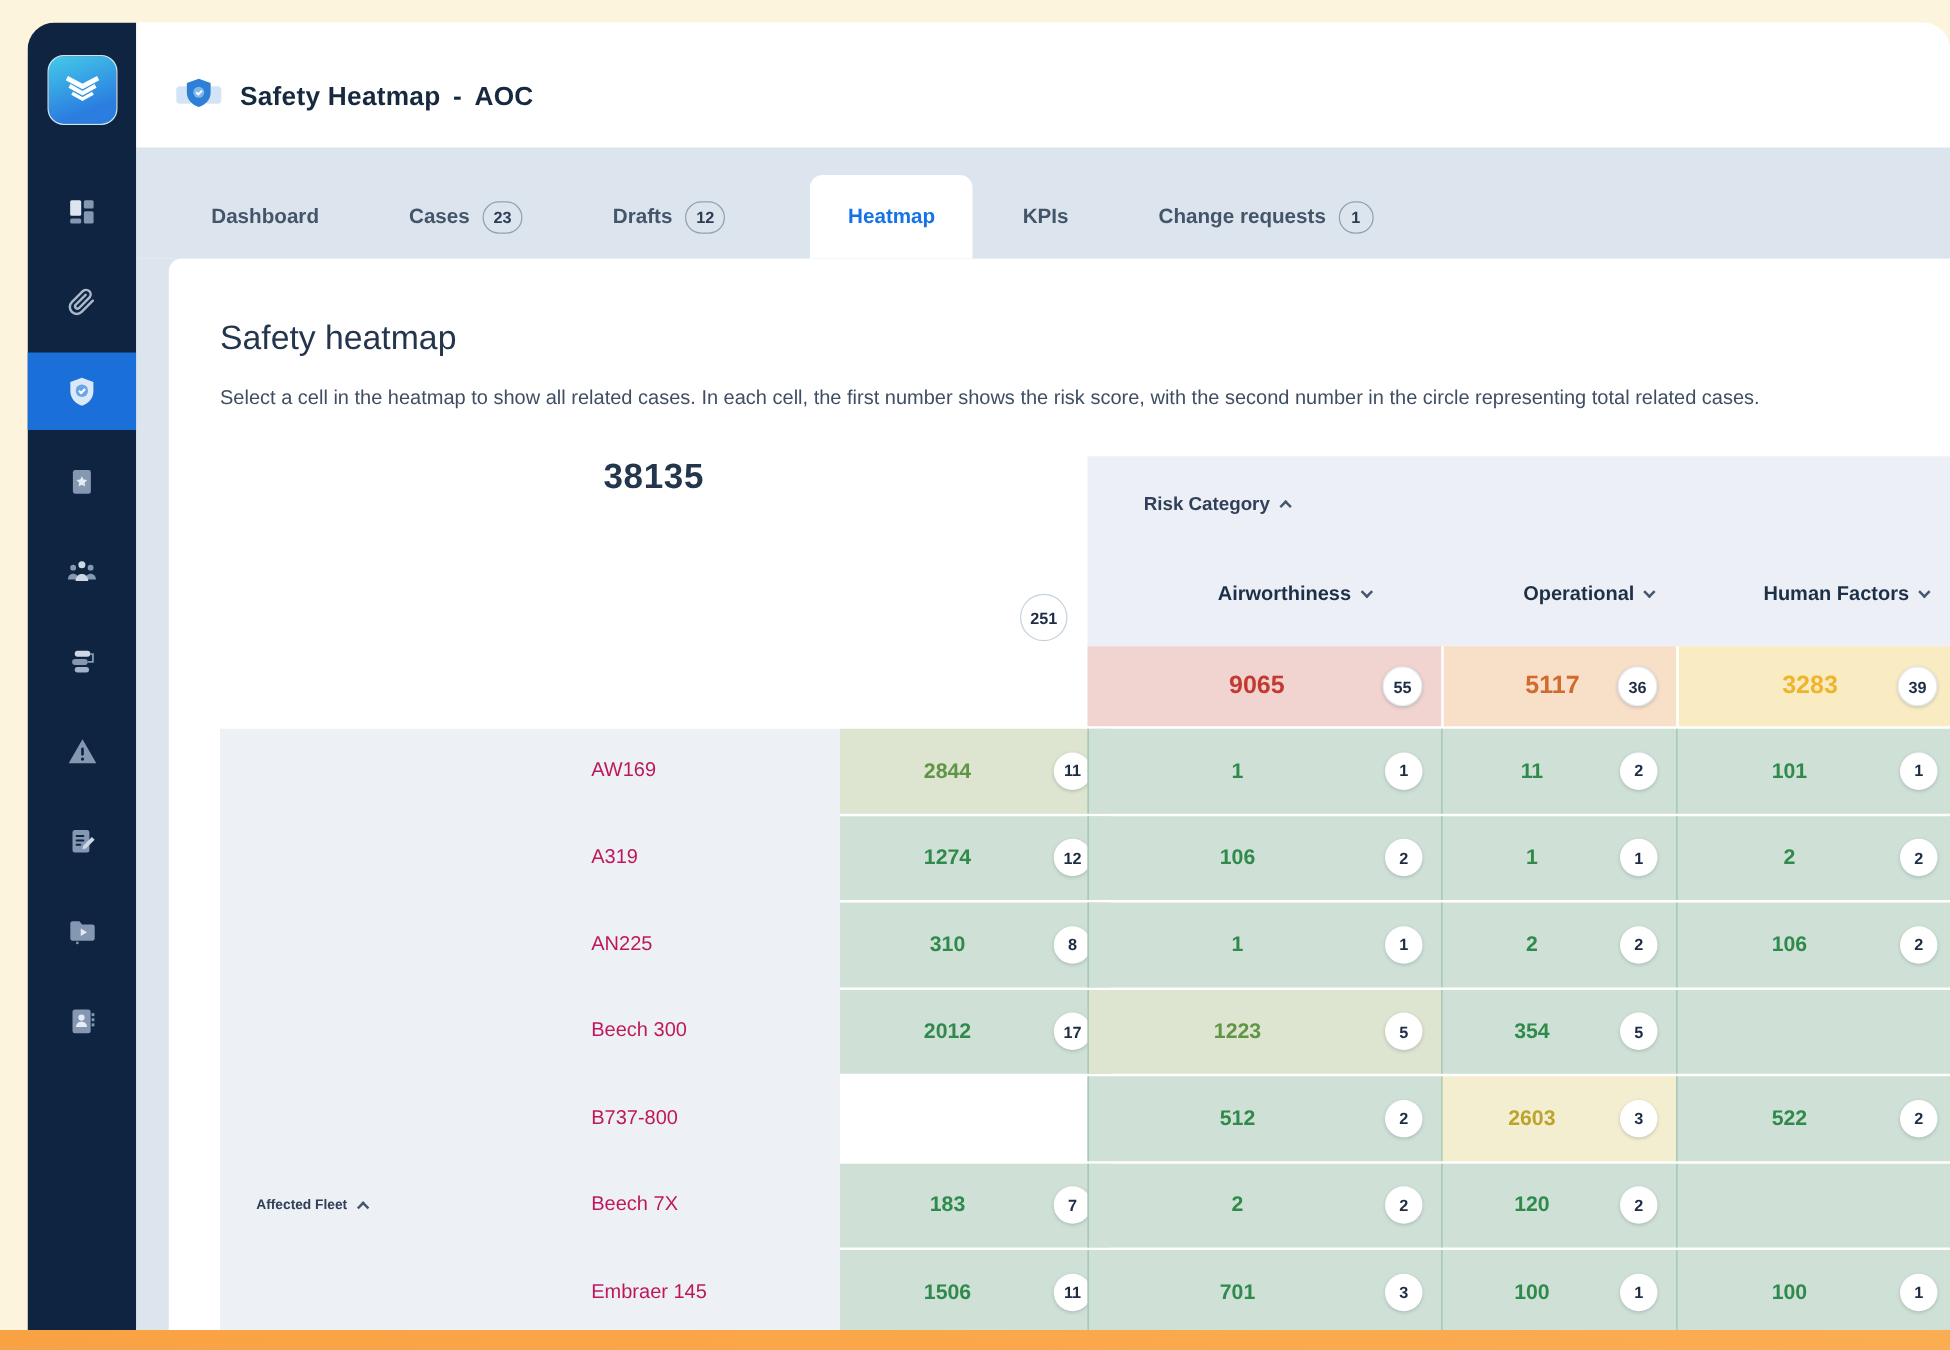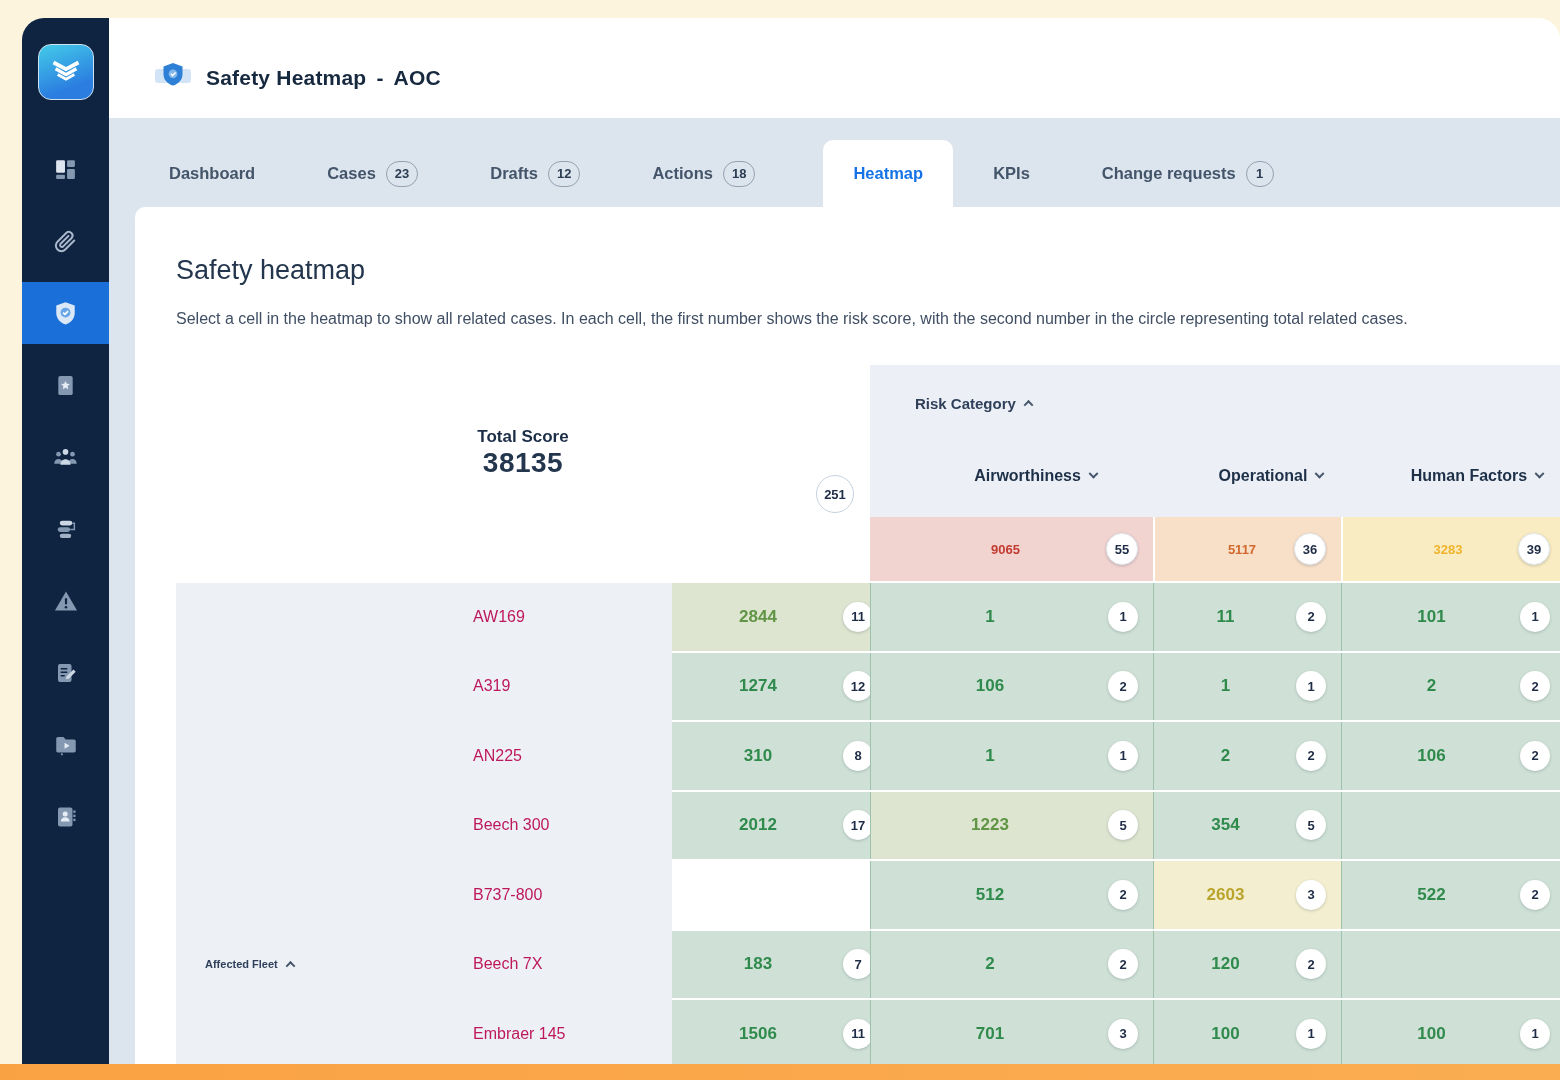--- a/index.html
+++ b/index.html
@@ -17,21 +17,21 @@
   .logo { width:56px; height:56px; margin:26px auto 38px auto; border-radius:13px;
     background:linear-gradient(160deg,#43cbe9 0%,#2b7de0 75%);
     border:1px solid #cfe3f2; display:flex; align-items:center; justify-content:center; }
   .nav-item { width:87px; height:62px; margin-bottom:10px; display:flex;
     align-items:center; justify-content:center; cursor:pointer; }
   .nav-item.active { background:#1b6fd8; }
   .nav-item svg { display:block; }
 
   
   .header { position:absolute; left:87px; right:0; top:0; height:100px; background:#fff; }
-  .header-inner { position:absolute; left:45px; top:0; height:120px; display:flex; align-items:center; }
+  .header-inner { position:absolute; left:31px; top:0; height:120px; display:flex; align-items:center; }
   .app-icon { width:38px; height:34px; margin-right:14px; display:flex; align-items:center; justify-content:center; }
   .title { font-size:21px; font-weight:700; color:#17293f; letter-spacing:.2px; }
   .title .dash { margin:0 10px; font-weight:700; color:#17293f; }
 
   
   .tabbar { position:absolute; left:87px; right:0; top:100px; height:89px; background:#dce5ee;
     display:flex; align-items:flex-end; padding-left:56px; }
   .tab { height:67px; display:flex; align-items:center; padding:0 4px; margin-right:64px;
     cursor:pointer; white-space:nowrap; }
   .tab-label { font-size:16.5px; font-weight:700; color:#44556a; }
@@ -74,21 +74,21 @@
 
   .cell { position:absolute; top:0; height:100%; }
   .cell .val { position:absolute; left:0; right:44px; top:50%; transform:translateY(-50%);
     text-align:center; font-weight:700; }
   .cbadge { position:absolute; right:15px; top:50%; transform:translateY(-50%); width:30px; height:30px;
     border-radius:50%; background:#fff; box-shadow:0 1px 3px rgba(25,45,70,.22);
     display:flex; align-items:center; justify-content:center; font-size:13px; font-weight:700; color:#1f2c45; }
   .cbadge:empty { display:none; }
 
   .hm-totals { position:absolute; left:0; top:152px; width:1389px; height:64px; }
-  .hm-totals .cell .val { font-size:13px;padding-left:32px; }
+  .hm-totals .cell .val { font-size:20px;padding-left:32px; }
   .hm-totals .cbadge { width:32px; height:32px; border:1px solid #e4eaf1; }
   .hm-totals .c-air { left:694px; width:283px; }
   .hm-totals .c-ops { left:977px; width:188px; border-left:2px solid #fff; }
   .hm-totals .c-hf  { left:1165px; width:224px; border-left:2px solid #fff; }
 
   .hm-labelcol { position:absolute; left:0; top:218px; width:496px; height:487px; background:#edf1f6; }
   .fleet { position:absolute; left:297px; transform:translateY(-50%); font-size:16px; color:#be185d; white-space:nowrap; }
   .f0{top:34px}.f1{top:103px}.f2{top:173px}.f3{top:242px}.f4{top:312px}.f5{top:381px}.f6{top:451px}
   .affected { position:absolute; left:29px; top:381px; transform:translateY(-50%); font-size:11px;
     font-weight:600; color:#30405a; display:flex; align-items:center; cursor:pointer; white-space:nowrap; }
@@ -245,24 +245,20 @@
 
     </div>
     <div class="tab">
       <span class="tab-label">Cases</span>
       <span class="tab-pill">23</span>
     </div>
     <div class="tab">
       <span class="tab-label">Drafts</span>
       <span class="tab-pill">12</span>
     </div>
-    <div class="tab">
-      <span class="tab-label">Actions</span>
-      <span class="tab-pill">18</span>
-    </div>
     <div class="tab active">
       <span class="tab-label">Heatmap</span>
 
     </div>
     <div class="tab">
       <span class="tab-label">KPIs</span>
 
     </div>
     <div class="tab">
       <span class="tab-label">Change requests</span>
@@ -271,21 +267,20 @@
   </div>
 
   <div class="content-bg">
     <div class="panel">
       <div class="page-title">Safety heatmap</div>
       <div class="page-desc">Select a cell in the heatmap to show all related cases. In each cell, the first number shows the risk score, with the second number in the circle representing total related cases.</div>
 
       <div class="heatmap">
 
         <div class="hm-corner">
-          <div class="ts-label">Total Score</div>
           <div class="ts-value">38135</div>
         </div>
         <div class="badge-total">251</div>
 
         <div class="hm-riskheader">
           <div class="risk-cat">
             <span>Risk Category</span>
             <span class="chev up"></span>
           </div>
           <div class="col-label cl-air">

